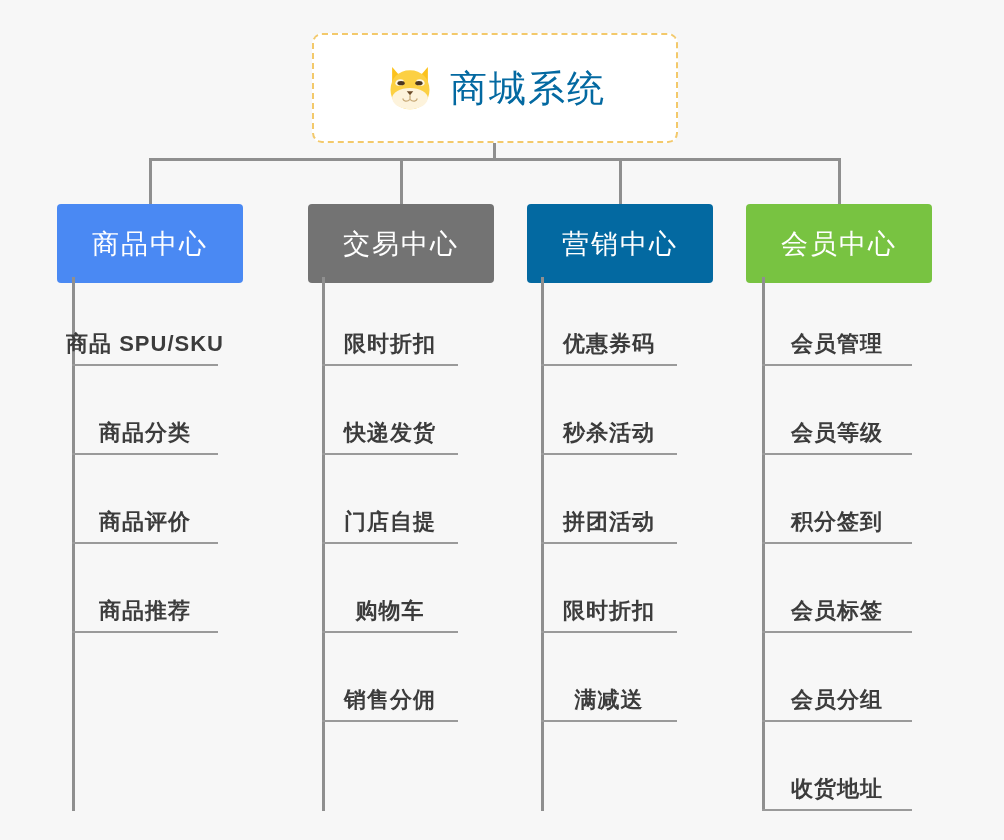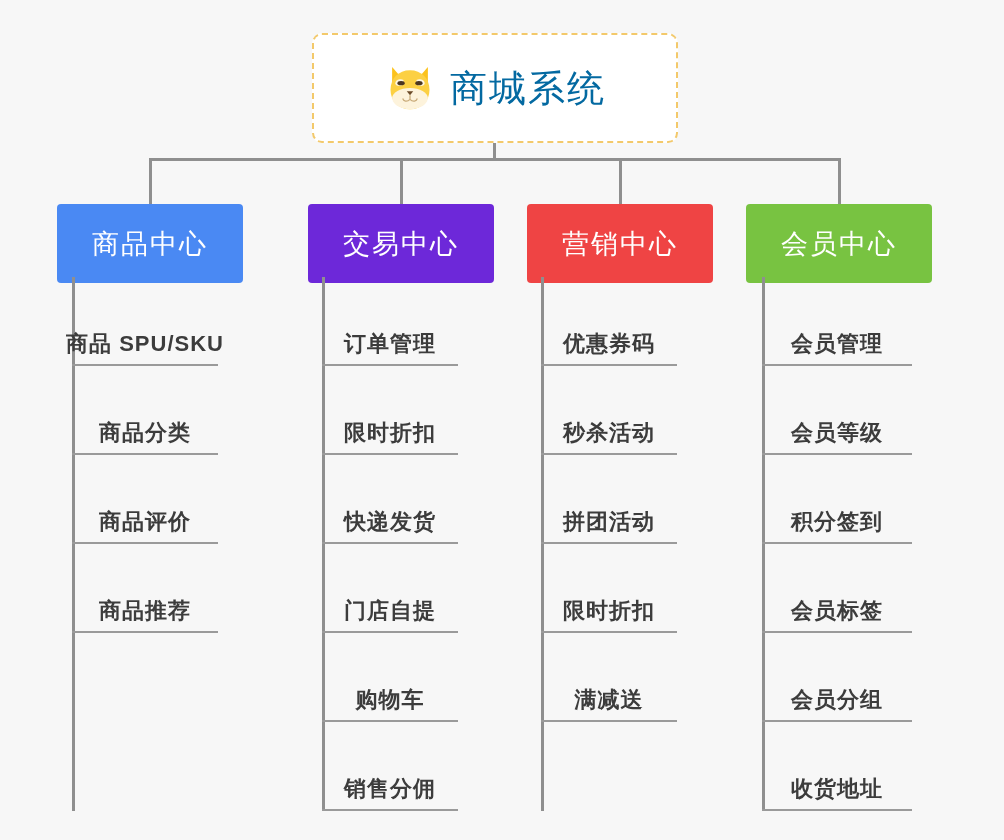--- a/index.html
+++ b/index.html
@@ -136,24 +136,24 @@
   <div class="conn conn-v" style="left:493px; top:143px; height:17px;"></div>
   <div class="conn conn-h" style="left:149px; top:158px; width:690px;"></div>
   <div class="conn conn-v" style="left:149px; top:158px; height:46px;"></div>
   <div class="conn conn-v" style="left:400px; top:158px; height:46px;"></div>
   <div class="conn conn-v" style="left:619px; top:158px; height:46px;"></div>
   <div class="conn conn-v" style="left:838px; top:158px; height:46px;"></div>
 
   <div class="cat-box" style="left:57px; top:204px; width:186px; background:#4a89f3;">
     <span>商品中心</span>
   </div>
-  <div class="cat-box" style="left:308px; top:204px; width:186px; background:#6d28d9;">
+  <div class="cat-box" style="left:308px; top:204px; width:186px; background:#737373;">
     <span>交易中心</span>
   </div>
-  <div class="cat-box" style="left:527px; top:204px; width:186px; background:#ef4444;">
+  <div class="cat-box" style="left:527px; top:204px; width:186px; background:#0369a1;">
     <span>营销中心</span>
   </div>
   <div class="cat-box" style="left:746px; top:204px; width:186px; background:#78c341;">
     <span>会员中心</span>
   </div>
 
   <div id="columns-host">
       <div class="column" style="left: 72px; width: 146px;">
         <div class="col-spine" style="height: 534px;"></div>
         <div class="item">
@@ -169,24 +169,20 @@
           <div class="item-underline" style="width: 146px;"></div>
         </div>
         <div class="item">
           <span class="item-label">商品推荐</span>
           <div class="item-underline" style="width: 146px;"></div>
         </div>
       </div>
       <div class="column" style="left: 322px; width: 136px;">
         <div class="col-spine" style="height: 534px;"></div>
         <div class="item">
-          <span class="item-label">订单管理</span>
-          <div class="item-underline" style="width: 136px;"></div>
-        </div>
-        <div class="item">
           <span class="item-label">限时折扣</span>
           <div class="item-underline" style="width: 136px;"></div>
         </div>
         <div class="item">
           <span class="item-label">快递发货</span>
           <div class="item-underline" style="width: 136px;"></div>
         </div>
         <div class="item">
           <span class="item-label">门店自提</span>
           <div class="item-underline" style="width: 136px;"></div>

